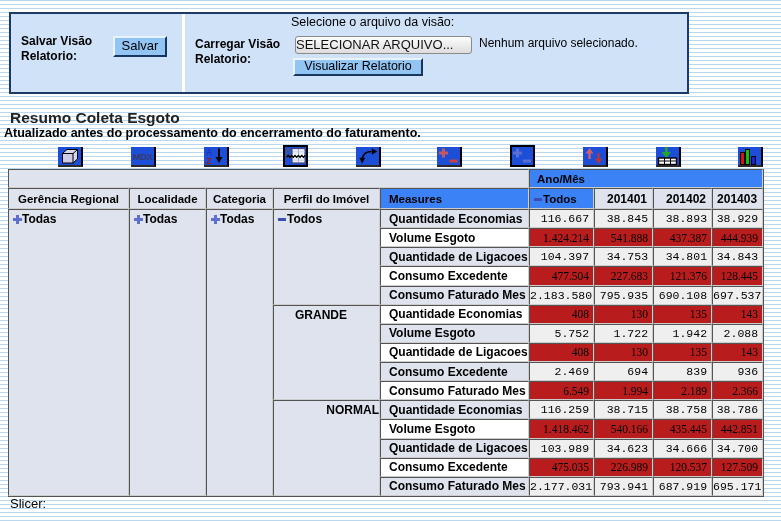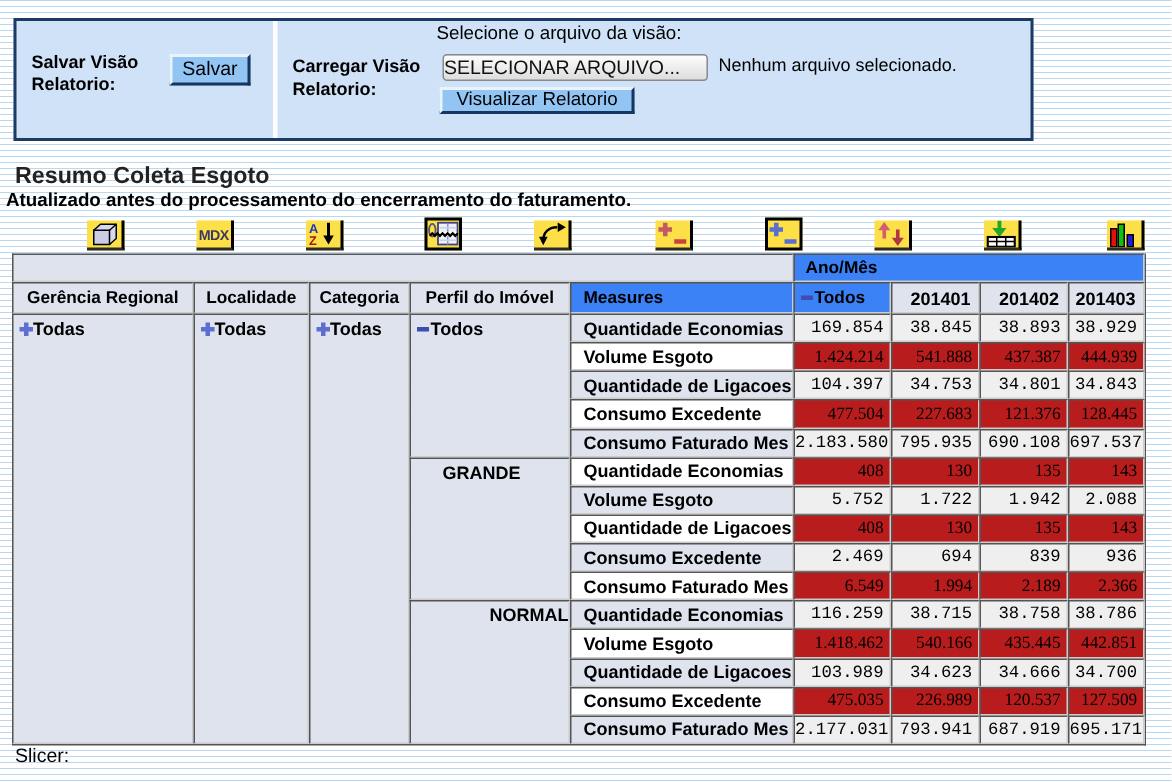--- a/index.html
+++ b/index.html
@@ -27,21 +27,21 @@
   background:linear-gradient(#fdfdfd, #dddddd); border:1px solid #8a8a8a; border-radius:3px;
   font-size:13px; color:#111; line-height:16px;
 }
 
 .h1 { position:absolute; left:10px; top:109px; font-size:15.5px; font-weight:bold; color:#222; }
 .sub { position:absolute; left:4px; top:126px; font-size:12.5px; font-weight:bold; color:#000; }
 
 .toolbar { position:absolute; left:10px; top:145px; height:22px; display:flex; align-items:flex-start; }
 .tgroup { display:flex; }
 .tile {
-  margin-top:2px; width:25px; height:20px; background:#fde047; position:relative;
+  margin-top:2px; width:25px; height:20px; background:#1d4ed8; position:relative;
   border-right:2px solid #000; border-bottom:2px solid #2a2a2a;margin-left:48px;
 }
 .tile.pressed { margin-top:0; height:22px; width:25px; border:2px solid #000; }
 .tile svg { position:absolute; left:0; top:0; }
 
 table.piv {
   position:absolute; left:8px; top:169px; width:755px; height:328px;
   border-collapse:separate; border-spacing:0; table-layout:fixed;
   border-right:1px solid #545454; border-bottom:1px solid #545454;
   font-family:"Liberation Sans", sans-serif;
@@ -238,21 +238,21 @@
  <td class="hnum">201401</td>
         <td class="hnum">201402</td>
         <td class="hnum">201403</td>
 </tr>
 <tr class="odd">
  <td class="span" rowspan="15"><span class="plus"></span>Todas</td>
  <td class="span" rowspan="15"><span class="plus"></span>Todas</td>
  <td class="span" rowspan="15"><span class="plus"></span>Todas</td>
  <td class="span" rowspan="5"><span class="minus"></span>Todos</td>
  <td class="lab">Quantidade Economias</td>
-        <td class="num">169.854</td>
+        <td class="num">116.667</td>
         <td class="num">38.845</td>
         <td class="num">38.893</td>
         <td class="num">38.929</td>
 </tr>
 <tr class="even">
         <td class="lab">Volume Esgoto</td>
         <td class="num">1.424.214</td>
         <td class="num">541.888</td>
         <td class="num">437.387</td>
         <td class="num">444.939</td>

